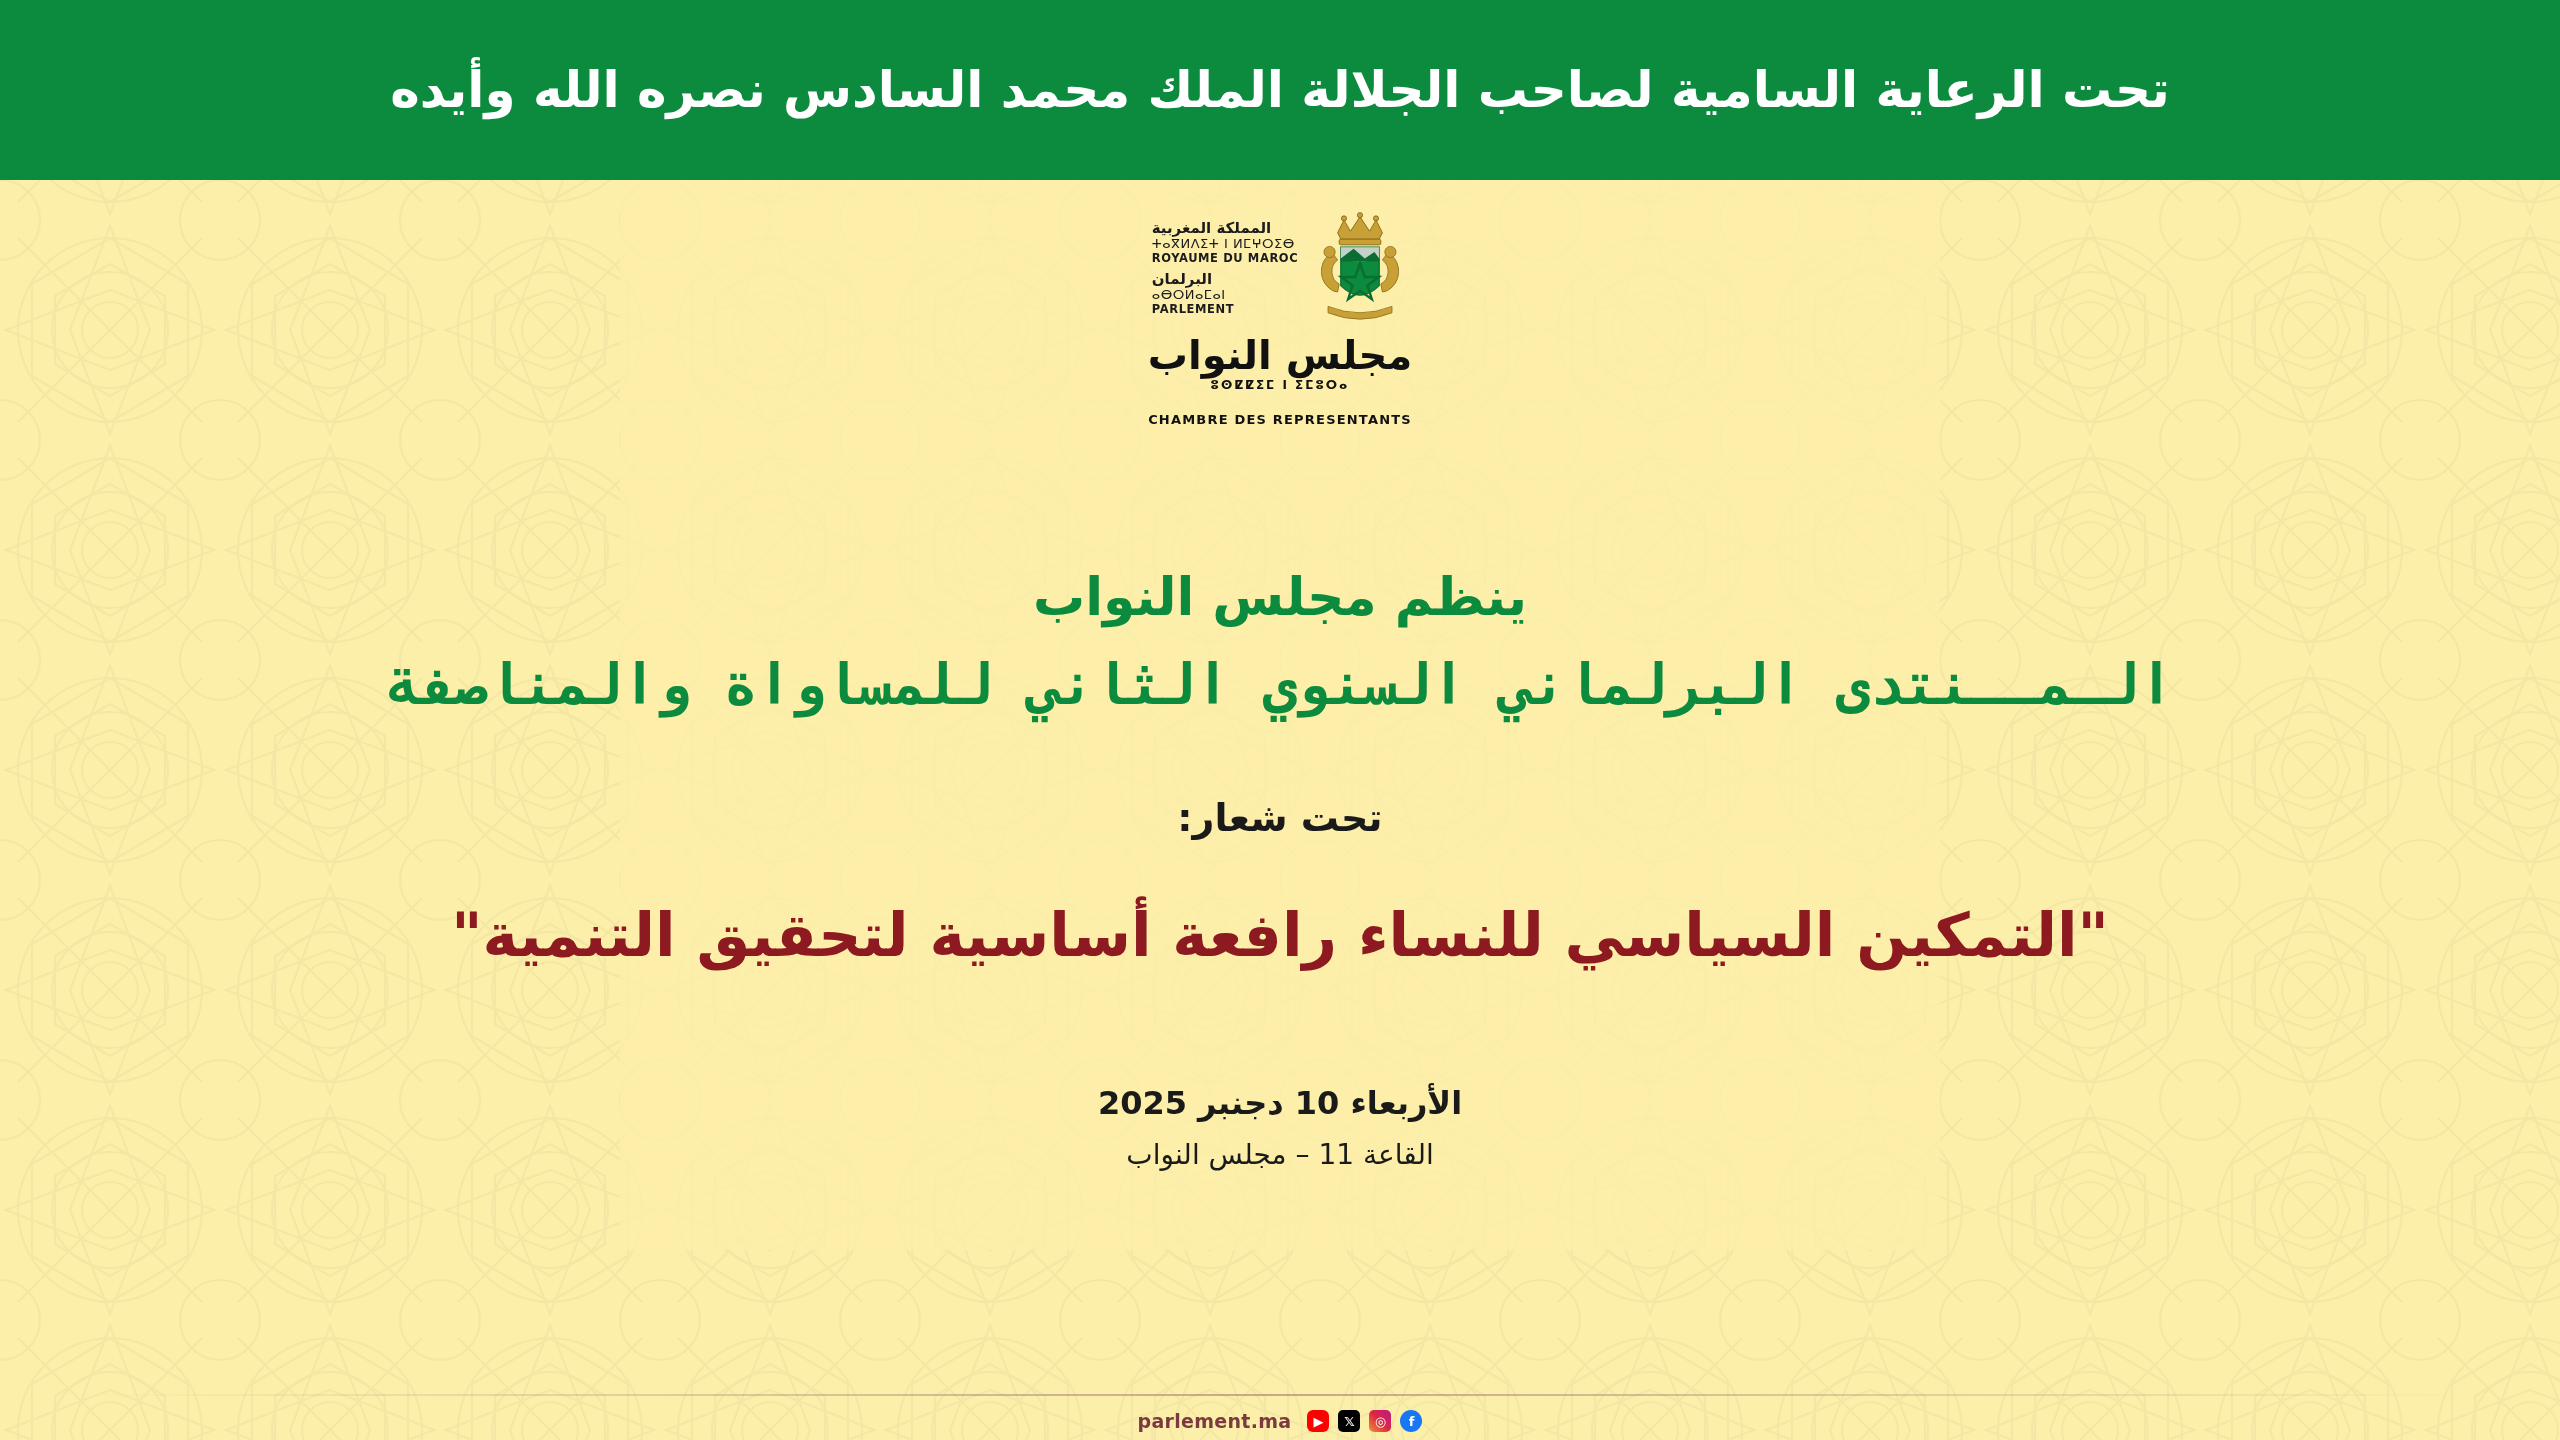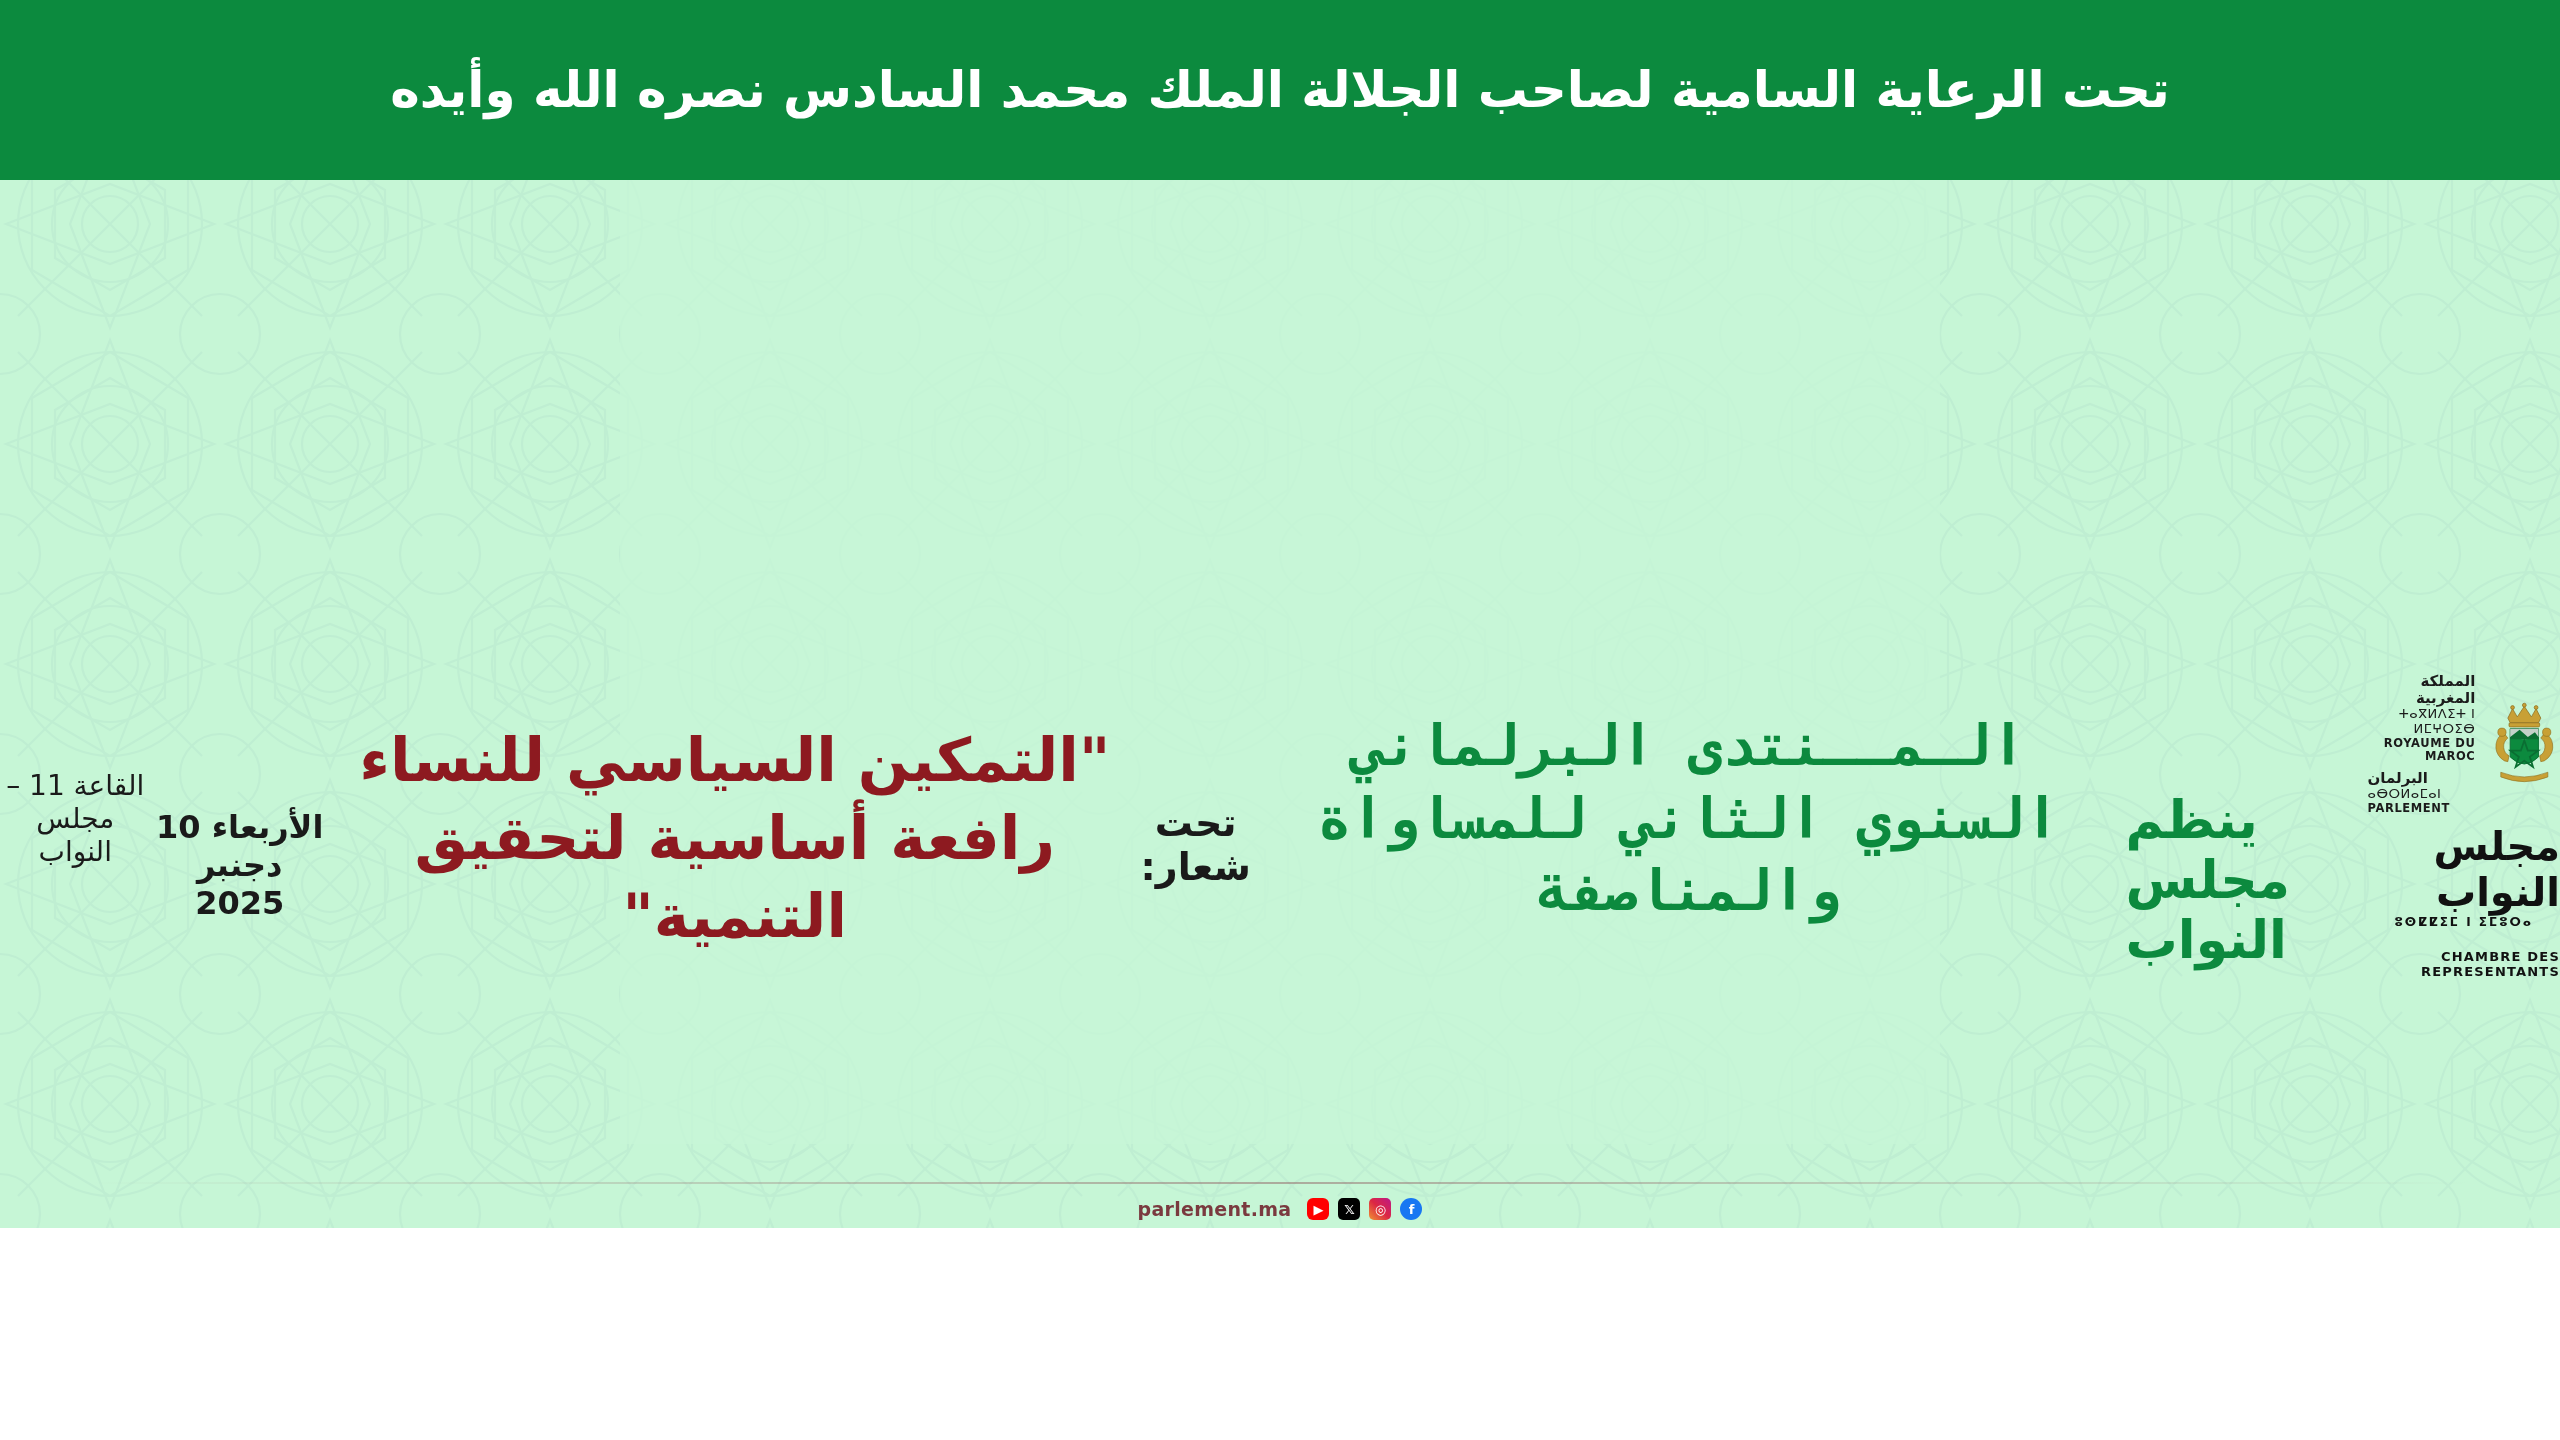--- a/index.html
+++ b/index.html
@@ -10,22 +10,22 @@
     width: 2560px;
     height: 1440px;
     overflow: hidden;
     font-family: "DejaVu Sans", "Liberation Sans", sans-serif;
     background: #ffffff;
   }
 
   .poster {
     position: relative;
     width: 2560px;
-    height: 1228px;
-    background: #86efac;
+    height: 1440px;
+    background: #fde047;
     overflow: hidden;
   }
 
   
   .pattern-layer {
     position: absolute;
     inset: 0;
     opacity: 0.55;
     pointer-events: none;
   }
@@ -56,21 +56,21 @@
     line-height: 1.25;
     white-space: nowrap;
   }
 
   
   .content {
     position: relative;
     z-index: 4;
     height: calc(1440px - 180px);
     display: flex;
-    flex-direction: row;
+    flex-direction: column;
     align-items: center;
   }
 
   
   .logo-block {
     margin-top: 32px;
     display: flex;
     flex-direction: column;
     align-items: center;
     width: 340px;

